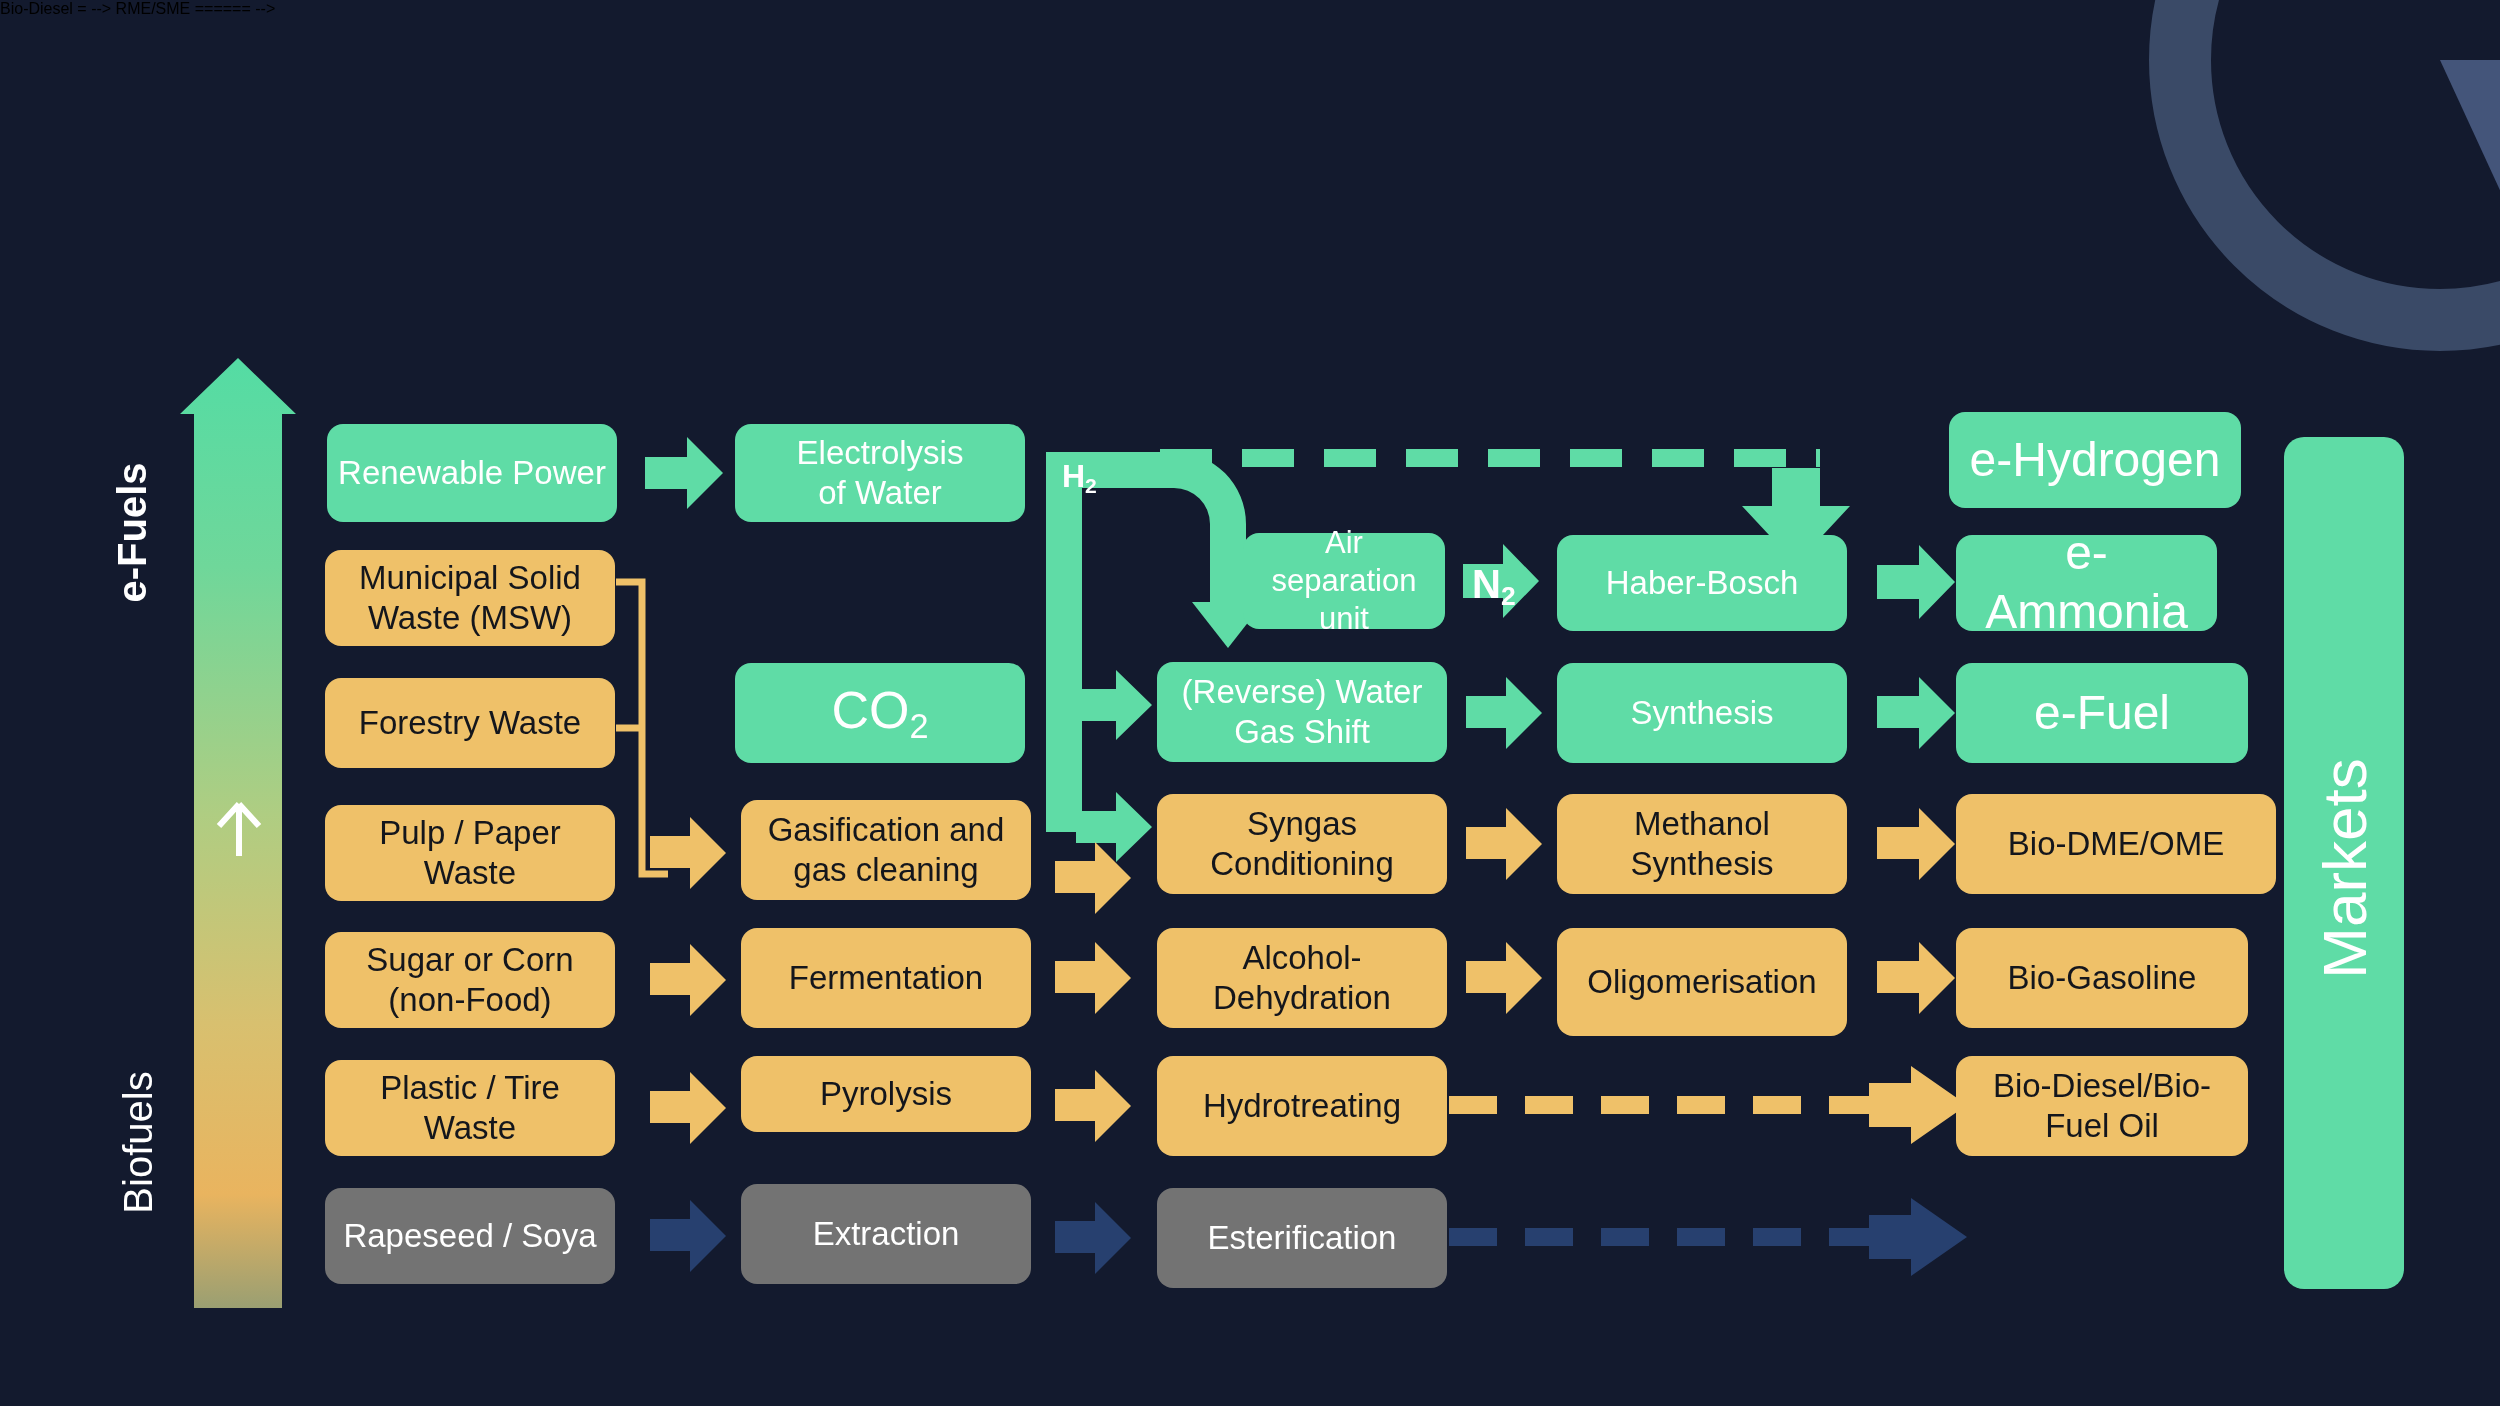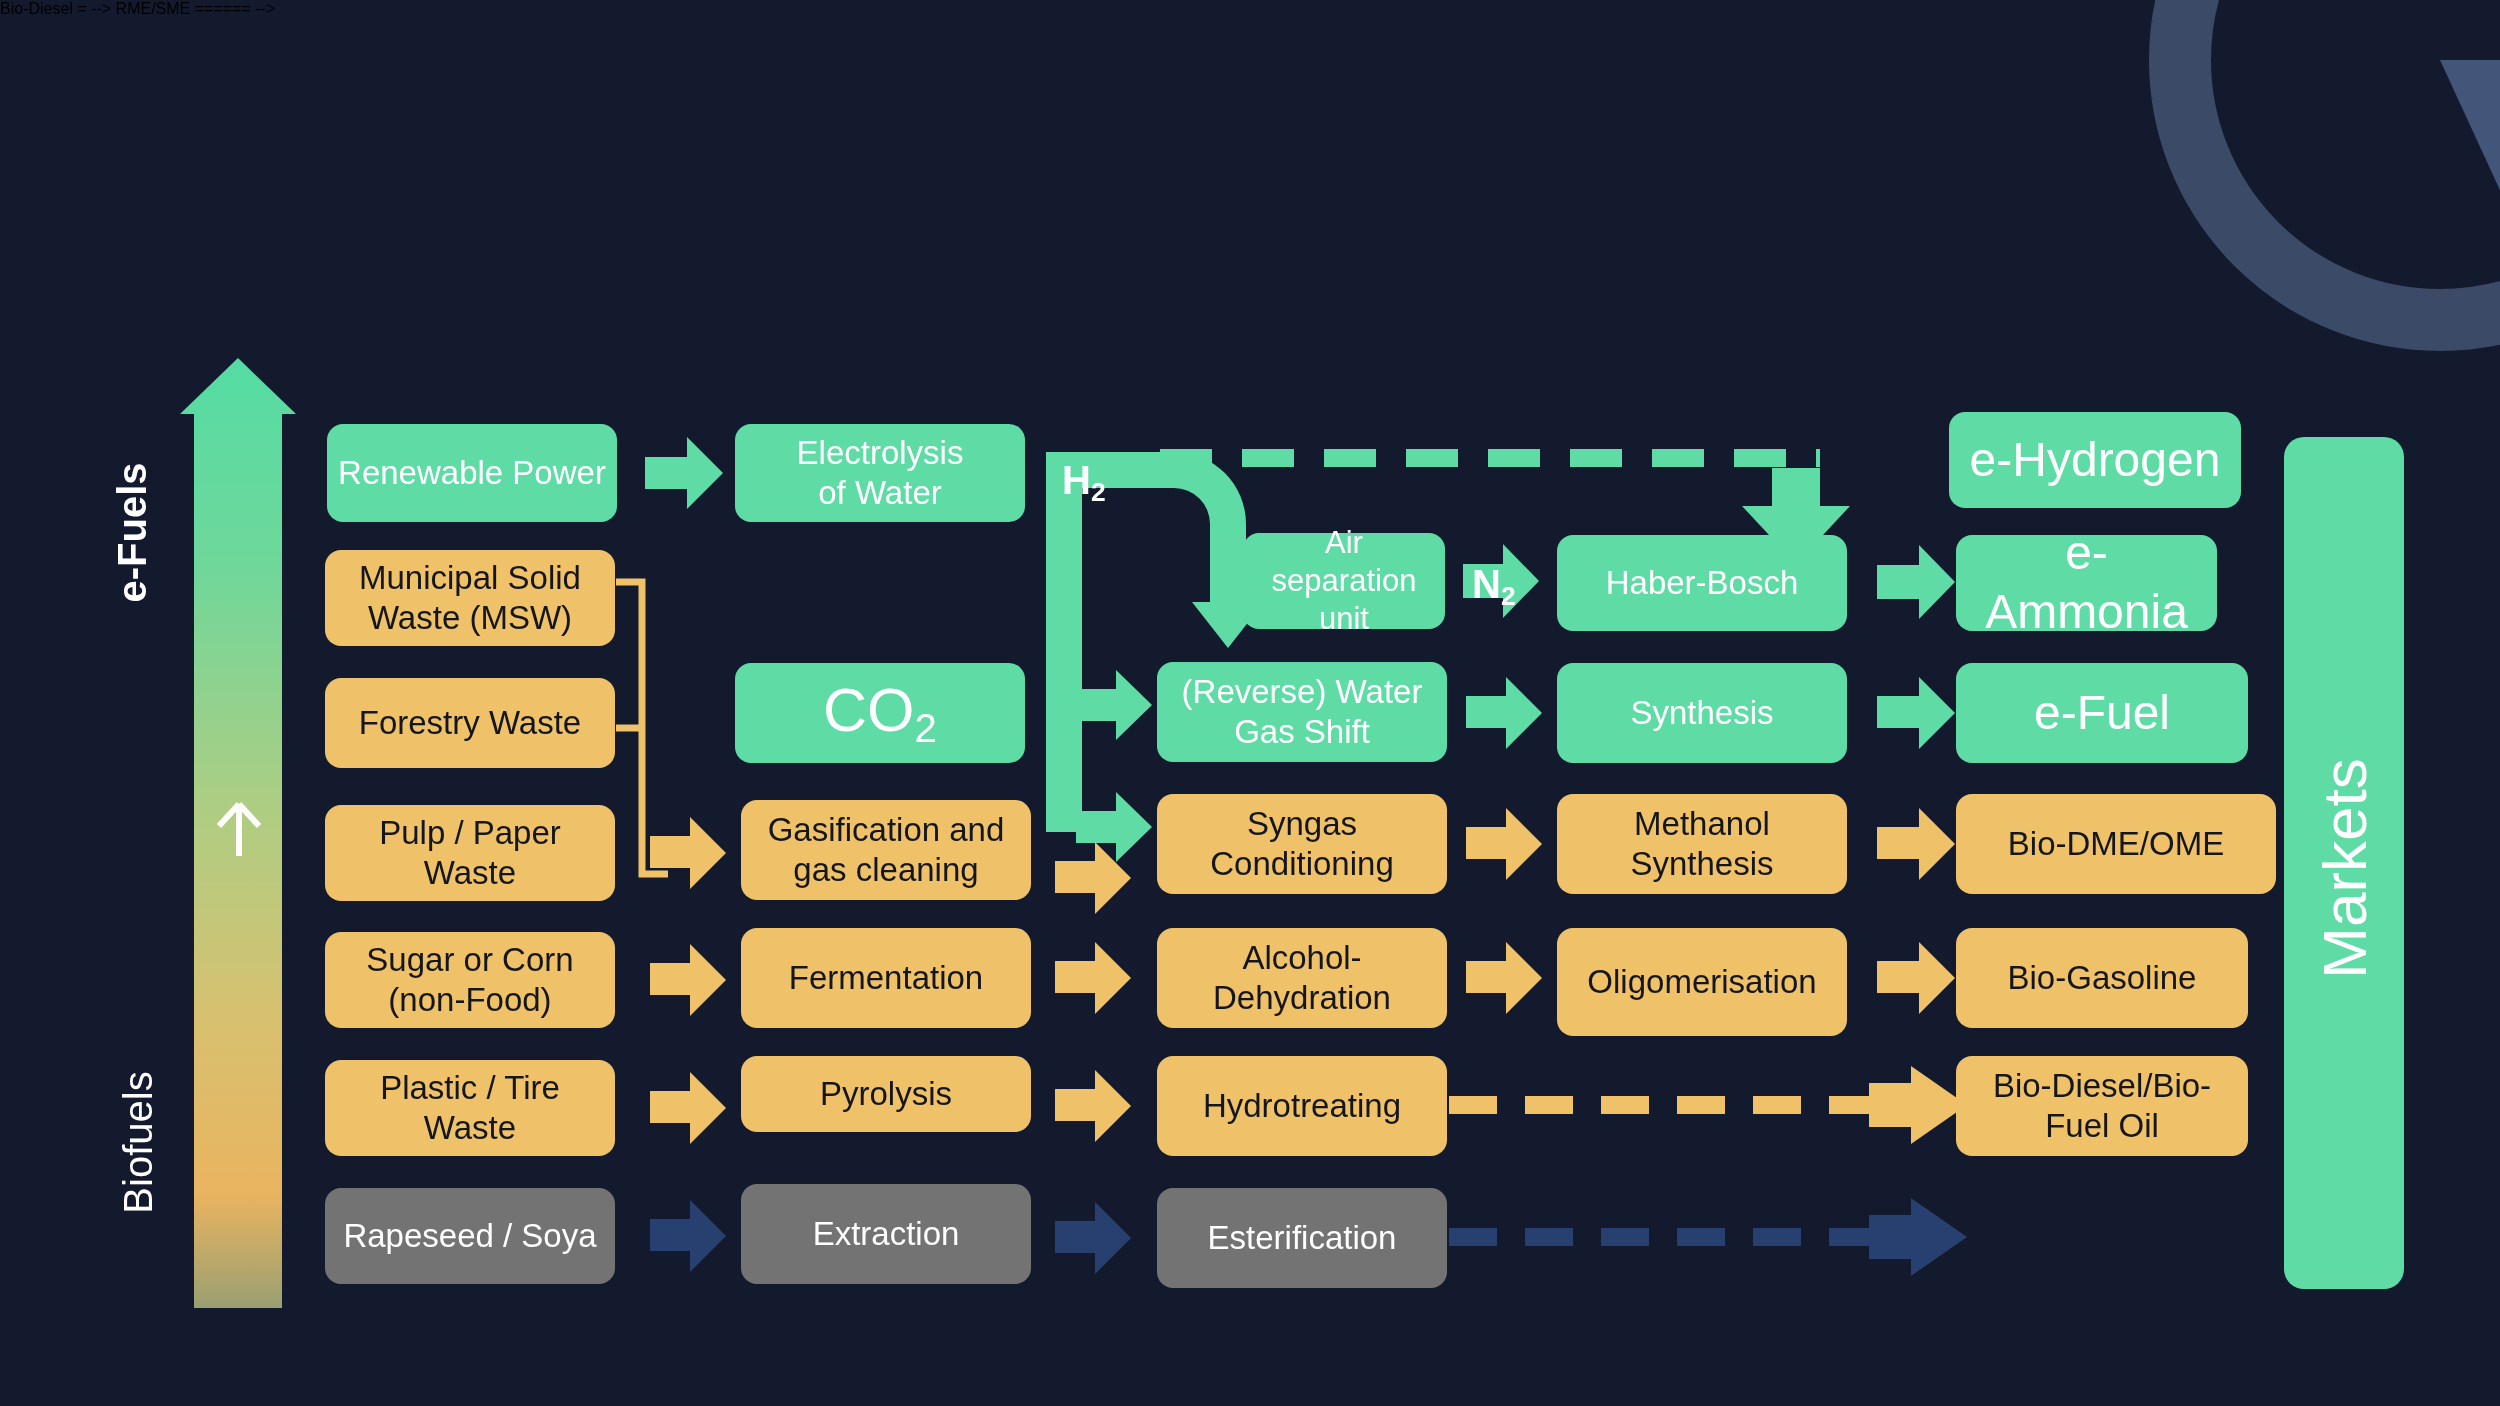--- a/index.html
+++ b/index.html
@@ -40,21 +40,21 @@
     position:absolute;
     color:#FFFFFF;
     font-weight:bold;
     white-space:nowrap;
     transform-origin:center center;
   }
   .markets-label{
     position:absolute;color:#FFFFFF;white-space:nowrap;font-size:62px;
   }
   .pipe-label{
-    position:absolute;color:#FFFFFF;font-weight:bold;font-size:40px;
+    position:absolute;color:#FFFFFF;font-weight:bold;font-size:32px;
   }
   .sub{font-size:0.66em;vertical-align:-0.28em;}
 </style>
 </head>
 <body>
 
 <div id="stage">
 
   
   <svg class="deco" style="left:2050px;top:-60px;width:460px;height:520px;" viewBox="0 0 460 520">
@@ -162,21 +162,21 @@
     <path d="M0,22 L42,22 L42,2 L78,39 L42,76 L42,56 L0,56 Z" fill="#5FDCA6"></path>
   </svg>
 
   <div class="node green f46" style="left:1956px;top:535px;width:261px;height:96px;">e-Ammonia</div>
 
   <div class="node green f46" style="left:1949px;top:412px;width:292px;height:96px;">e-Hydrogen</div>
 
   
   <div class="node amber f32" style="left:325px;top:678px;width:290px;height:90px;">Forestry Waste</div>
 
-  <div class="node green" style="left:735px;top:663px;width:290px;height:100px;font-size:61px;">
+  <div class="node green" style="left:735px;top:663px;width:290px;height:100px;font-size:52px;">
     <span>
       <span>CO</span><span class="sub">2</span>
     </span>
   </div>
 
   <svg class="arrowsvg" style="left:1076px;top:668px;width:76px;height:74px;opacity:0;" viewBox="0 0 76 74">
     <path d="M0,21 L40,21 L40,2 L76,37 L40,72 L40,53 L0,53 Z" fill="#5FDCA6"></path>
   </svg>
 
   <div class="node green f32" style="left:1157px;top:662px;width:290px;height:100px;">

